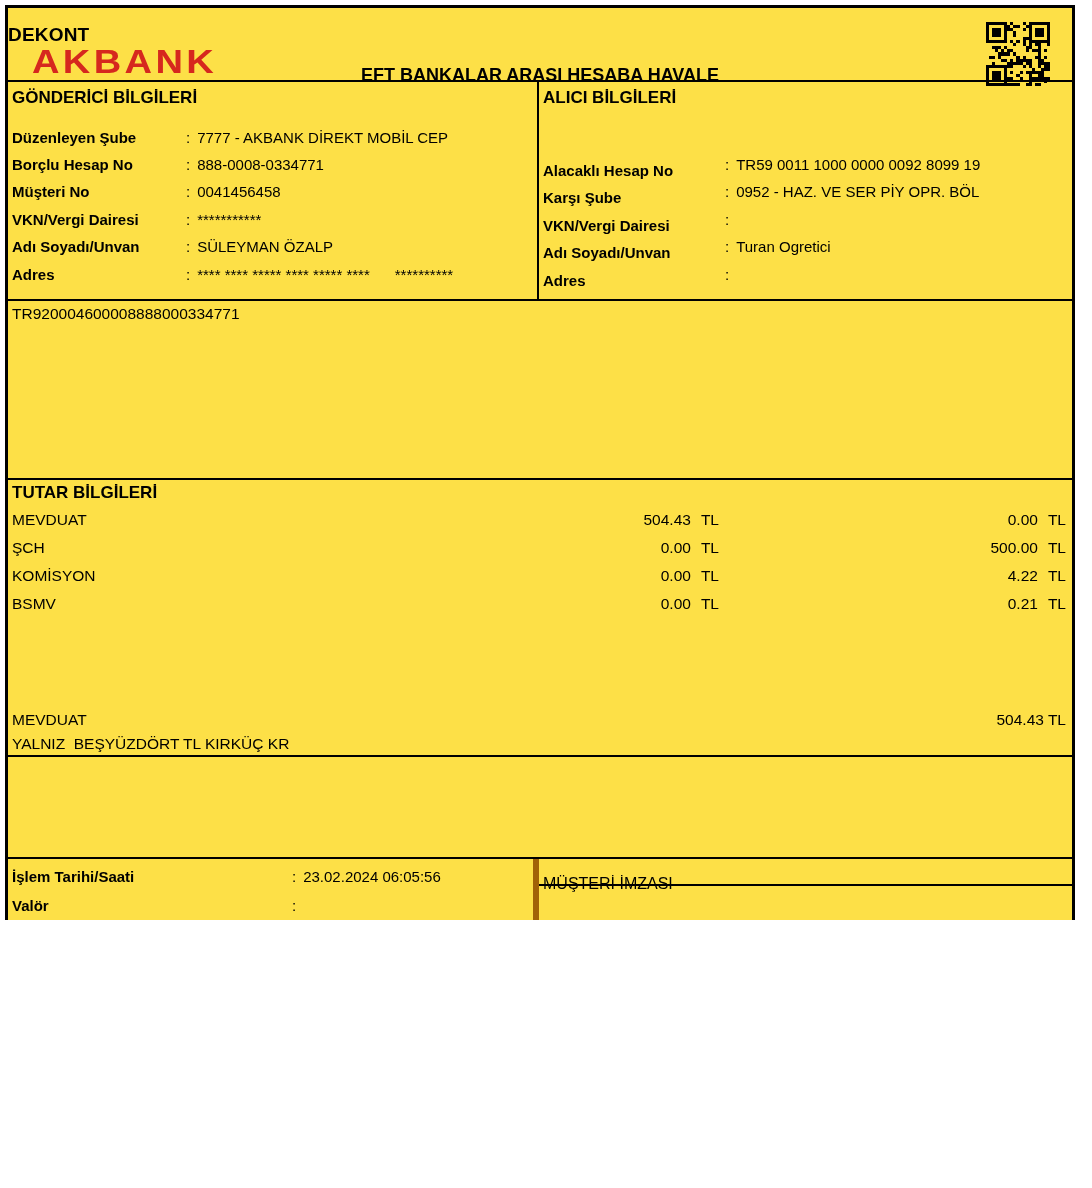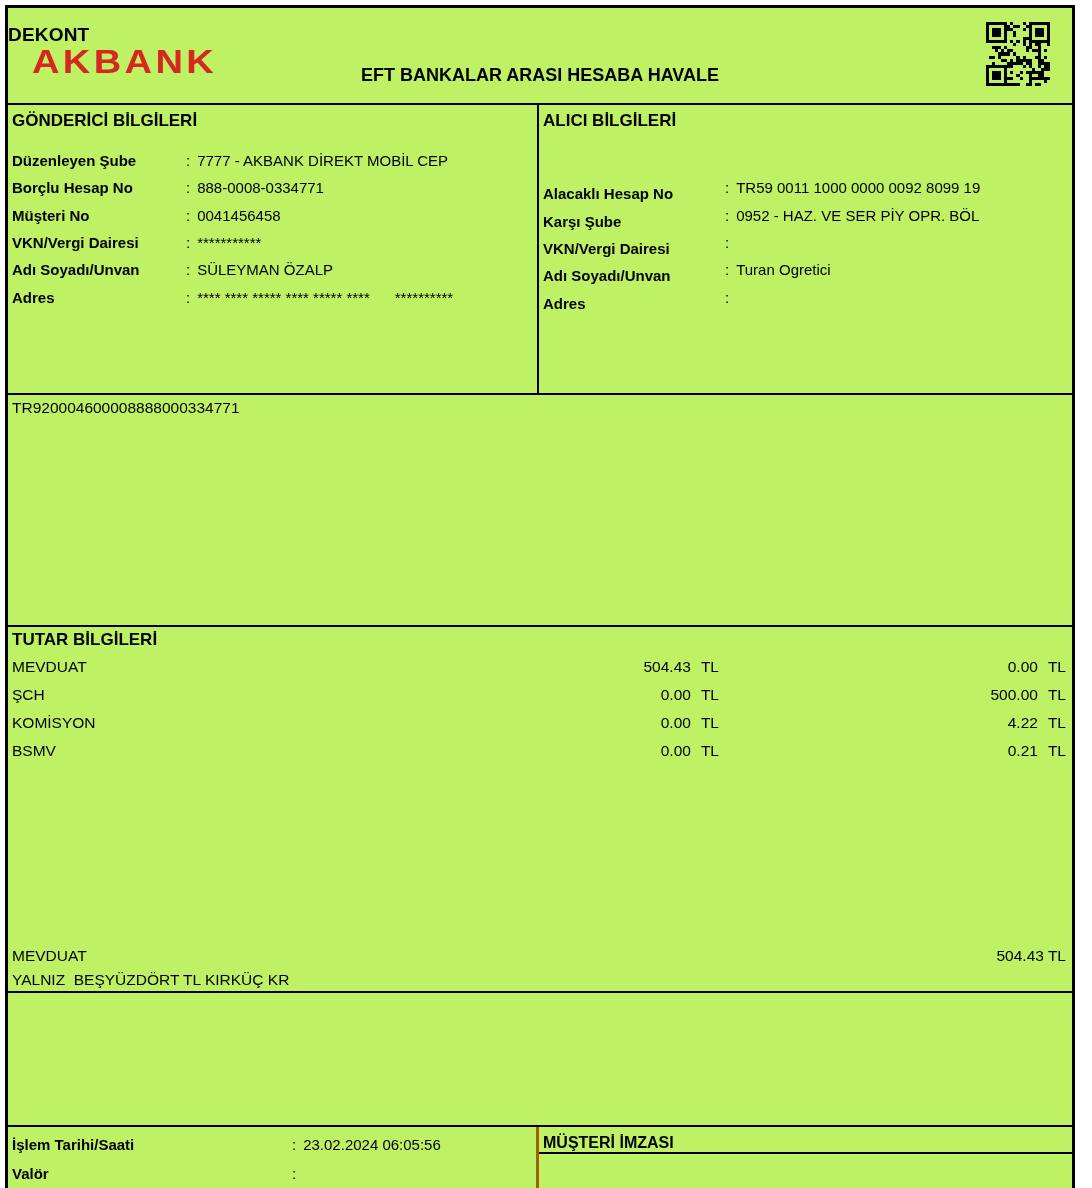--- a/index.html
+++ b/index.html
@@ -2,22 +2,22 @@
 <html><head>
 <meta charset="utf-8">
 <style>
   * { box-sizing: border-box; margin: 0; padding: 0; }
   html, body { background: #ffffff; }
   body {
     width: 1092px; height: 1188px; position: relative; overflow: hidden;
     font-family: "Liberation Sans", sans-serif; color: #000;
   }
   .doc {
-    position: absolute; left: 5px; top: 5px; width: 1070px; height: 1183px;
-    border: 3px solid #000; border-bottom: 0; background: #bef264;
+    position: absolute; left: 5px; top: 5px; width: 1070px; height: 915px;
+    border: 3px solid #000; border-bottom: 0; background: #fde047;
     display: flex; flex-direction: column;
   }
   .sec { border-bottom: 2px solid #000; position: relative; }
 
   
   .sec-header { height: 97px; }
   .bank-logo {
     position: absolute; left: 24px; top: 34px;
     font-size: 34px; font-weight: bold; letter-spacing: 3px;
     color: #d6281e; transform: scaleX(1.12) scaleY(1.0); transform-origin: left center;
@@ -62,26 +62,26 @@
   .total-row { position: absolute; left: 0; right: 0; bottom: 24px; height: 22px; line-height: 22px; font-size: 15.5px; }
   .total-label { position: absolute; left: 4px; }
   .total-value { position: absolute; right: 6px; white-space: pre; }
   .words-row { position: absolute; left: 4px; right: 0; bottom: 1px; height: 20px; line-height: 20px; font-size: 15.5px; white-space: pre; }
 
   
   .sec-empty { height: 134px; }
 
   
   .sec-footer { flex: 1; border-bottom: 0; display: flex; }
-  .footer-left { width: 531px; border-right: 3px solid #a16207; padding: 3px 4px 0 4px; }
+  .footer-left { width: 531px; border-right: 6px solid #a16207; padding: 3px 4px 0 4px; }
   .footer-left .kv-row { height: 29px; line-height: 29px; }
   .footer-left .kv-label { width: 280px; }
   .footer-right { flex: 1; }
   .sig-title {
-    font-size: 16px; font-weight: bold; padding: 4px 4px 0 4px;
+    font-size: 16px; font-weight: normal; padding: 13px 4px 0 4px;
     height: 27px; line-height: 24px; border-bottom: 2px solid #000; white-space: pre;
   }
   .sig-area { height: 28px; }
 </style>
 </head>
 <body>
 
 <div class="doc">
 
   <div class="sec sec-header">

